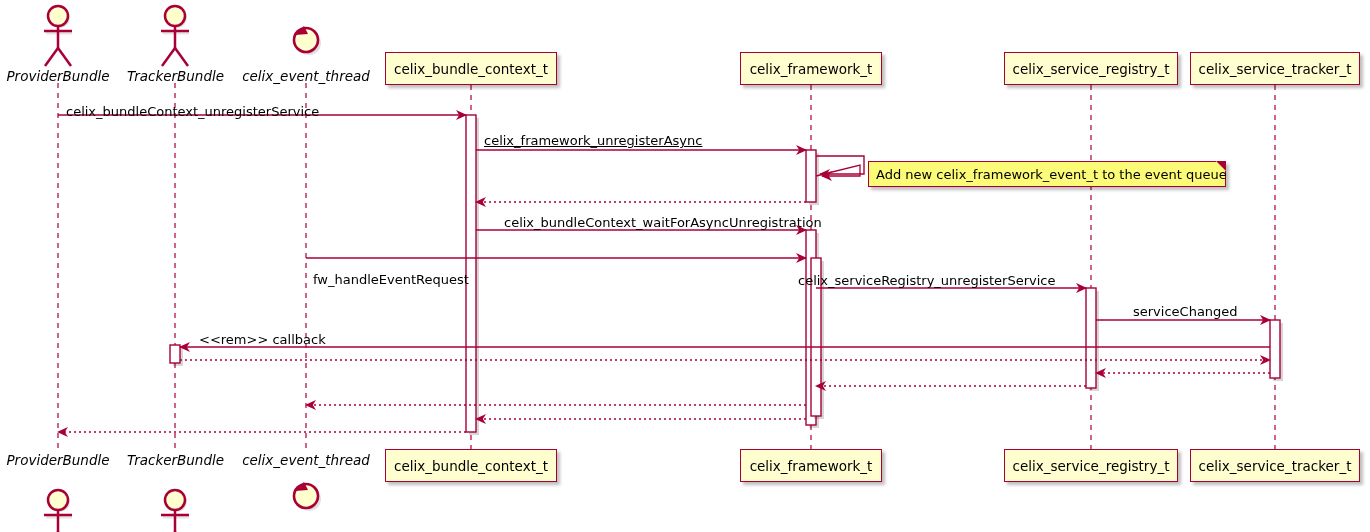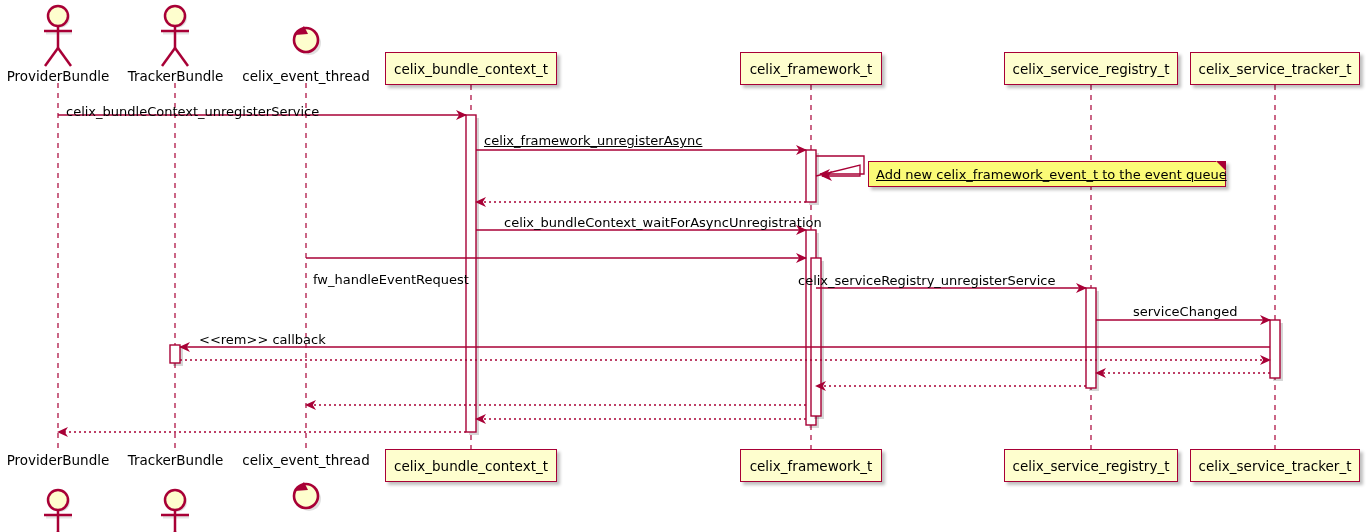--- a/index.html
+++ b/index.html
@@ -3,24 +3,24 @@
 <meta charset="utf-8">
 <title>Sequence Diagram</title>
 <style>
   html,body{margin:0;padding:0;background:#ffffff;}
   body{font-family:"DejaVu Sans","Liberation Sans",sans-serif;}
   #diagram{position:relative;width:1370px;height:532px;overflow:hidden;background:#fff;}
   #svg-layer{position:absolute;left:0;top:0;width:1370px;height:532px;}
   .pbox{position:absolute;box-sizing:border-box;background:#FEFECE;border:1.5px solid #A80036;
         box-shadow:3px 3px 3px rgba(0,0,0,0.25);display:flex;align-items:center;justify-content:center;
         font-size:13.5px;color:#000;white-space:nowrap;padding:0 20px;}
-  .actorname{position:absolute;font-size:13.5px;color:#000;white-space:nowrap;text-align:center;}
+  .actorname{position:absolute;font-size:13.5px;color:#000;white-space:nowrap;text-align:center;font-style:italic;}
   .note{position:absolute;box-sizing:border-box;background:#FBFB77;border:1.5px solid #A80036;
         box-shadow:3px 3px 3px rgba(0,0,0,0.25);font-size:13px;color:#000;white-space:nowrap;
-        display:flex;align-items:center;padding:0 7px;text-decoration:underline;}
+        display:flex;align-items:center;padding:0 7px;}
   .note::after{content:"";position:absolute;right:-1px;top:-1px;width:0;height:0;
         border-left:10px solid #FBFB77;border-top:10px solid #A80036;}
   .msglbl{position:absolute;font-size:13px;color:#000;white-space:nowrap;line-height:1;}
 </style>
 </head>
 <body>
 
 <div id="diagram">
   <svg id="svg-layer" xmlns="http://www.w3.org/2000/svg" viewBox="0 0 1370 532">
       <defs>

